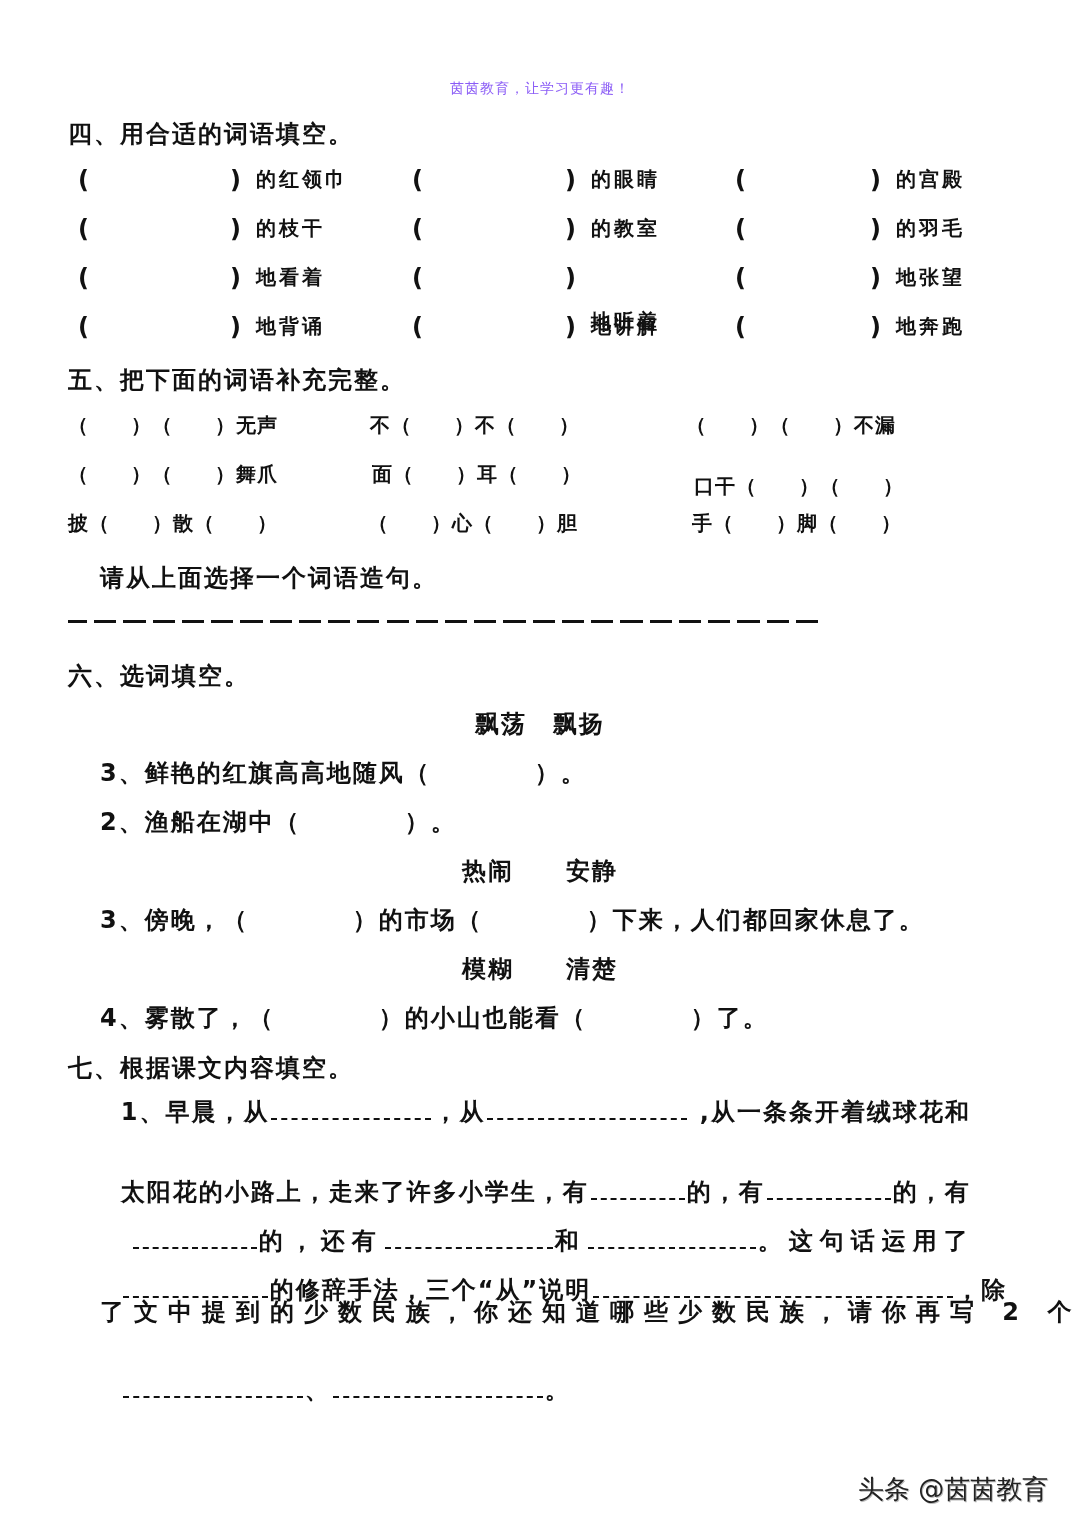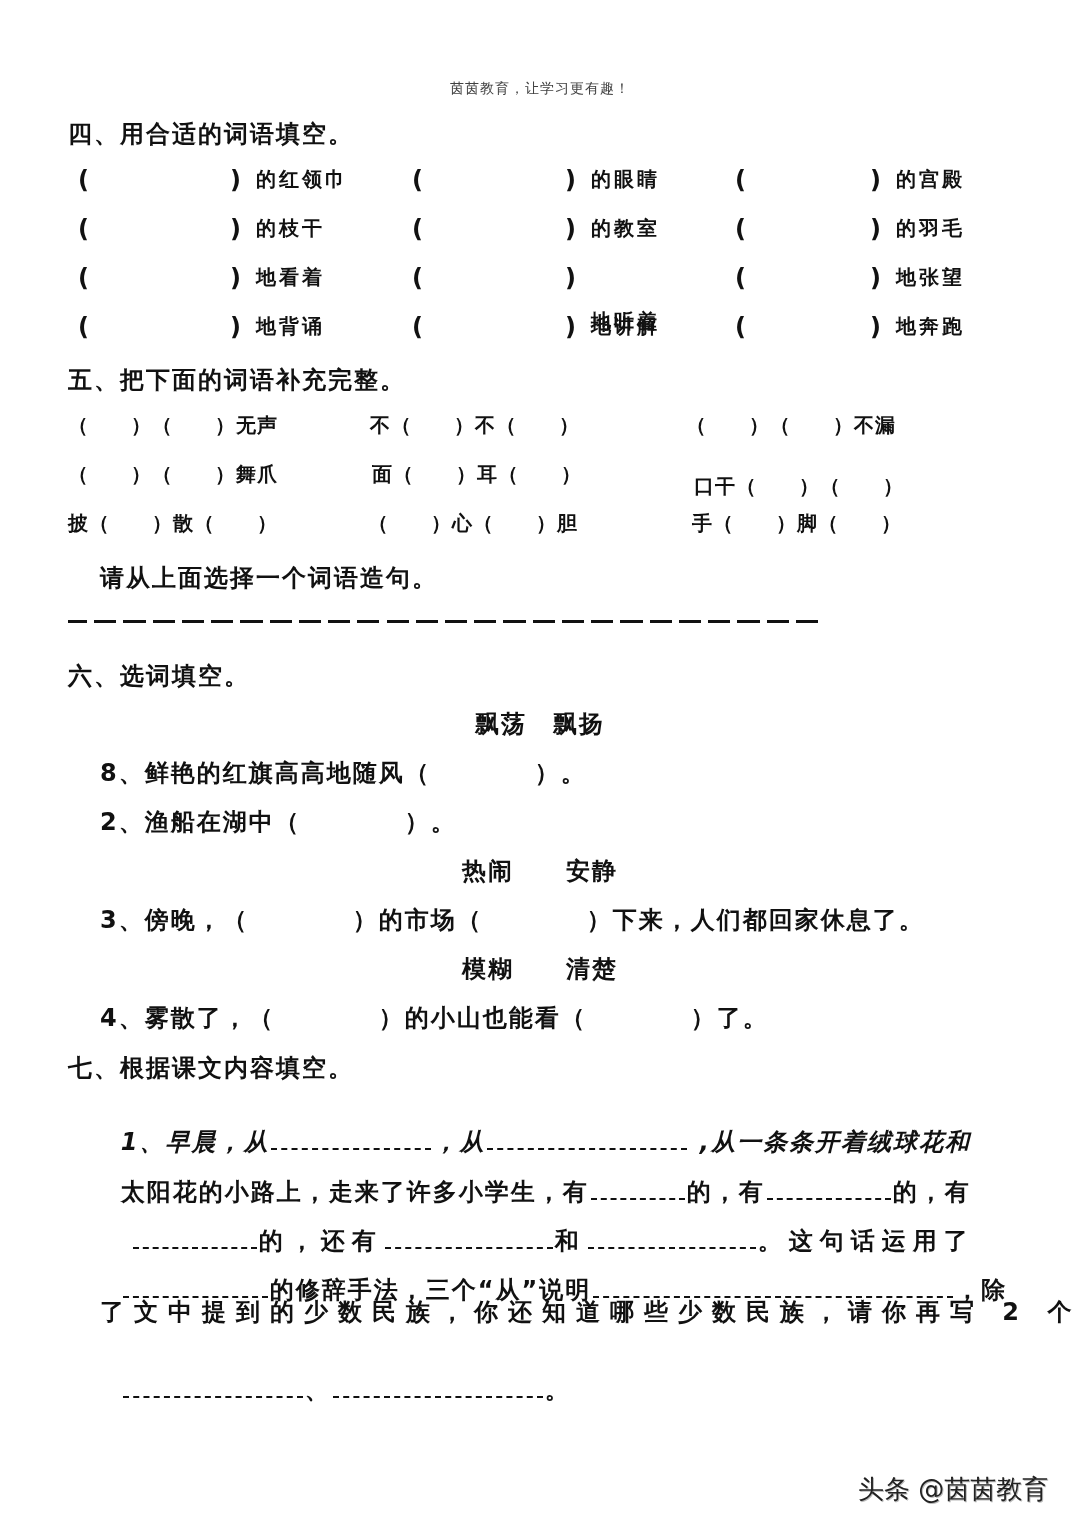--- a/index.html
+++ b/index.html
@@ -5,21 +5,21 @@
   html, body { margin: 0; padding: 0; background: #ffffff; }
   body {
     width: 1080px; height: 1527px; position: relative; overflow: hidden;
     font-family: "DejaVu Sans", "Liberation Sans", sans-serif;
     color: #111111;
   }
   .abs { position: absolute; white-space: pre; }
   .header-note {
     left: 0; width: 1080px; top: 80px; text-align: center;
     font-family: "DejaVu Serif", "Liberation Serif", serif;
-    font-size: 14px; letter-spacing: 1px; color: #404040;
+    font-size: 14px; letter-spacing: 1px; color: #8b5cf6;
   }
   .sec-title { font-size: 24px; font-weight: bold; left: 68px; letter-spacing: 2px; }
   .txt { font-size: 24px; font-weight: bold; letter-spacing: 2px; margin-left: 32px; }
   .row { position: absolute; left: 0; width: 1080px; height: 36px; }
   .cell { position: absolute; white-space: pre; font-size: 20px; font-weight: bold; letter-spacing: 3px; }
   .paren { position: absolute; font-size: 24px; font-weight: bold; }
   .center-words { left: 0; width: 1080px; text-align: center; font-size: 24px; font-weight: bold; letter-spacing: 2px; }
   .dash-line {
     position: absolute; left: 68px; top: 620px; width: 752px; height: 0;
     border-top: 3px dashed #111; border-image: repeating-linear-gradient(90deg,#111 0 22px,transparent 22px 29px) 3;
@@ -102,32 +102,32 @@
   <span class="cell" style="left:368px; letter-spacing:1px;">（　　）心（　　）胆</span>
   <span class="cell" style="left:692px; letter-spacing:1px;">手（　　）脚（　　）</span>
 </div>
 
 <div class="abs txt" style="left:68px; top:562px;">请从上面选择一个词语造句。</div>
 <div class="dash-line"></div>
 
 <div class="abs sec-title" style="top:660px;">六、选词填空。</div>
 
 <div class="abs center-words" style="top:708px;">飘荡　飘扬</div>
-<div class="abs txt" style="left:68px; top:757px;">8、鲜艳的红旗高高地随风（　　　　）。</div>
+<div class="abs txt" style="left:68px; top:757px;">3、鲜艳的红旗高高地随风（　　　　）。</div>
 <div class="abs txt" style="left:68px; top:806px;">2、渔船在湖中（　　　　）。</div>
 
 <div class="abs center-words" style="top:855px;">热闹　　安静</div>
 <div class="abs txt" style="left:68px; top:904px;">3、傍晚，（　　　　）的市场（　　　　）下来，人们都回家休息了。</div>
 
 <div class="abs center-words" style="top:953px;">模糊　　清楚</div>
 <div class="abs txt" style="left:68px; top:1002px;">4、雾散了，（　　　　）的小山也能看（　　　　）了。</div>
 
 <div class="abs sec-title" style="top:1052px;">七、根据课文内容填空。</div>
 
-<div class="abs txt" style="left:68px; top:1098px;font-style:italic;">
+<div class="abs txt" style="left:68px; top:1068px;">
   <span>1、早晨，从</span><span class="blank" style="width:160px;"></span><span>，从</span><span class="blank" style="width:200px;"></span><span> ,从一条条开着绒球花和</span>
 </div>
 <div class="abs txt" style="left:68px; top:1148px;">
   <span>太阳花的小路上，走来了许多小学生，有</span><span class="blank" style="width:94px;"></span><span>的，有</span><span class="blank" style="width:124px;"></span><span>的，有</span>
 </div>
 <div class="abs txt" style="left:68px; top:1197px; letter-spacing:7px;text-align:center;">
   <span class="blank" style="width:124px;"></span><span>的，还有</span><span class="blank" style="width:168px;"></span><span>和</span><span class="blank" style="width:168px;"></span><span>。这句话运用了</span>
 </div>
 <div class="abs txt" style="left:68px; top:1246px;">
   <span class="blank" style="width:145px;"></span><span>的修辞手法，三个“从”说明</span><span class="blank" style="width:360px;"></span><span>，除</span>

